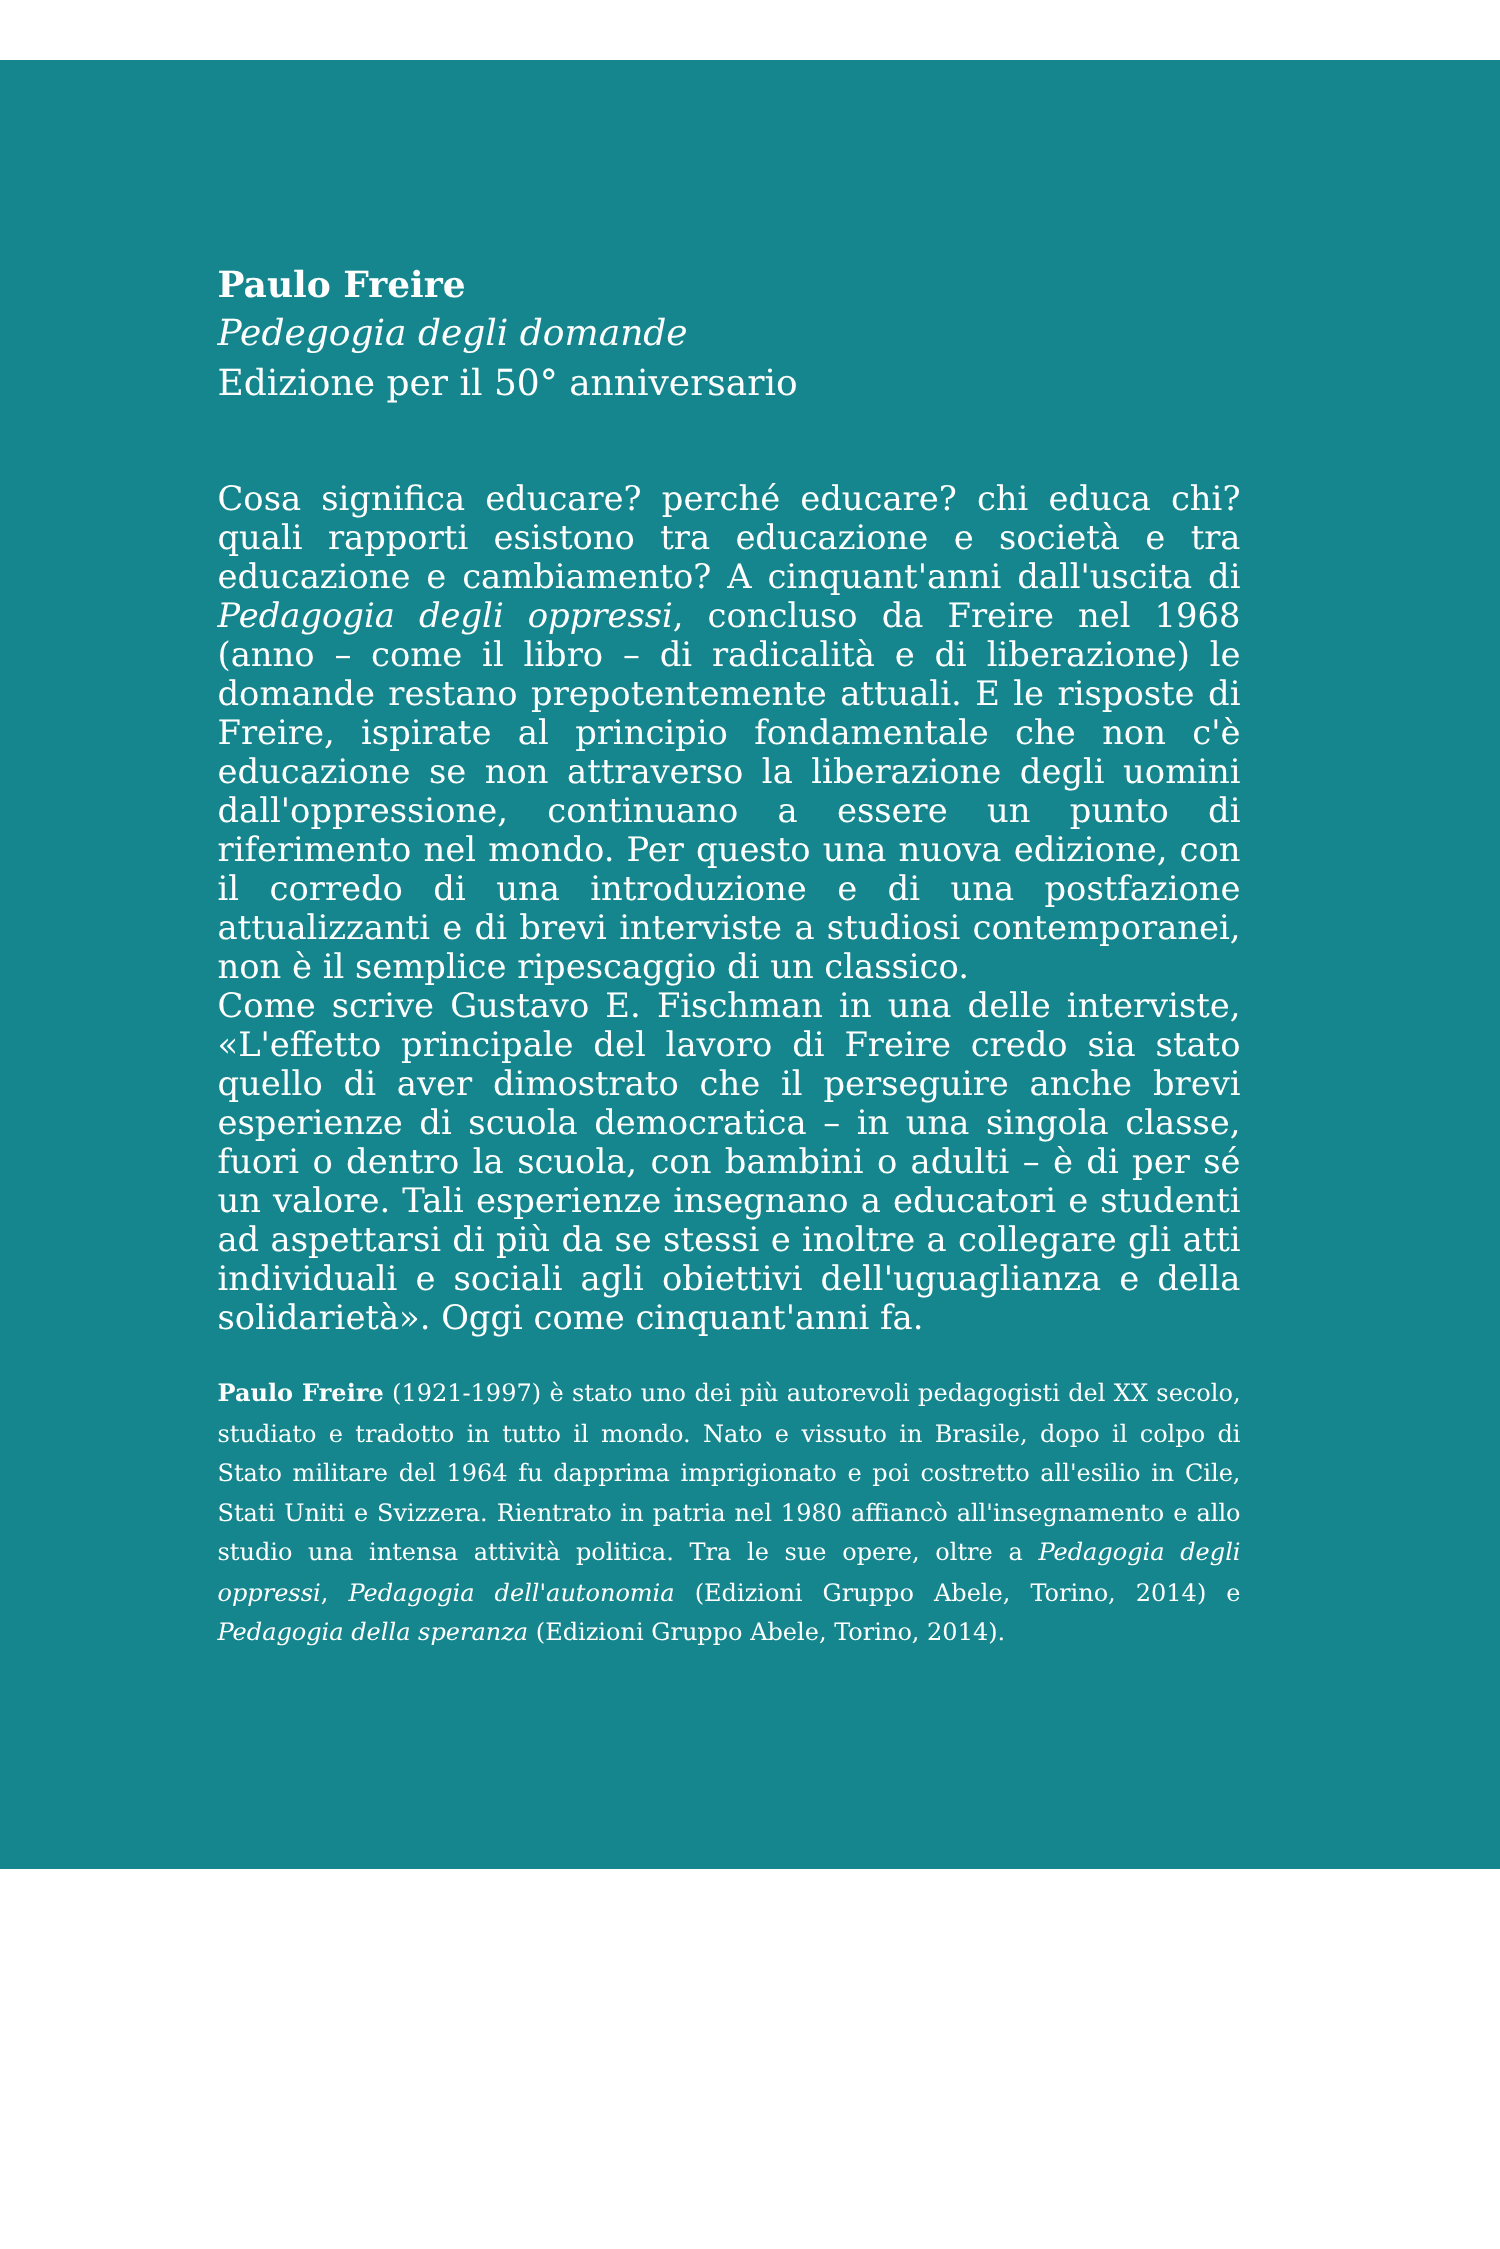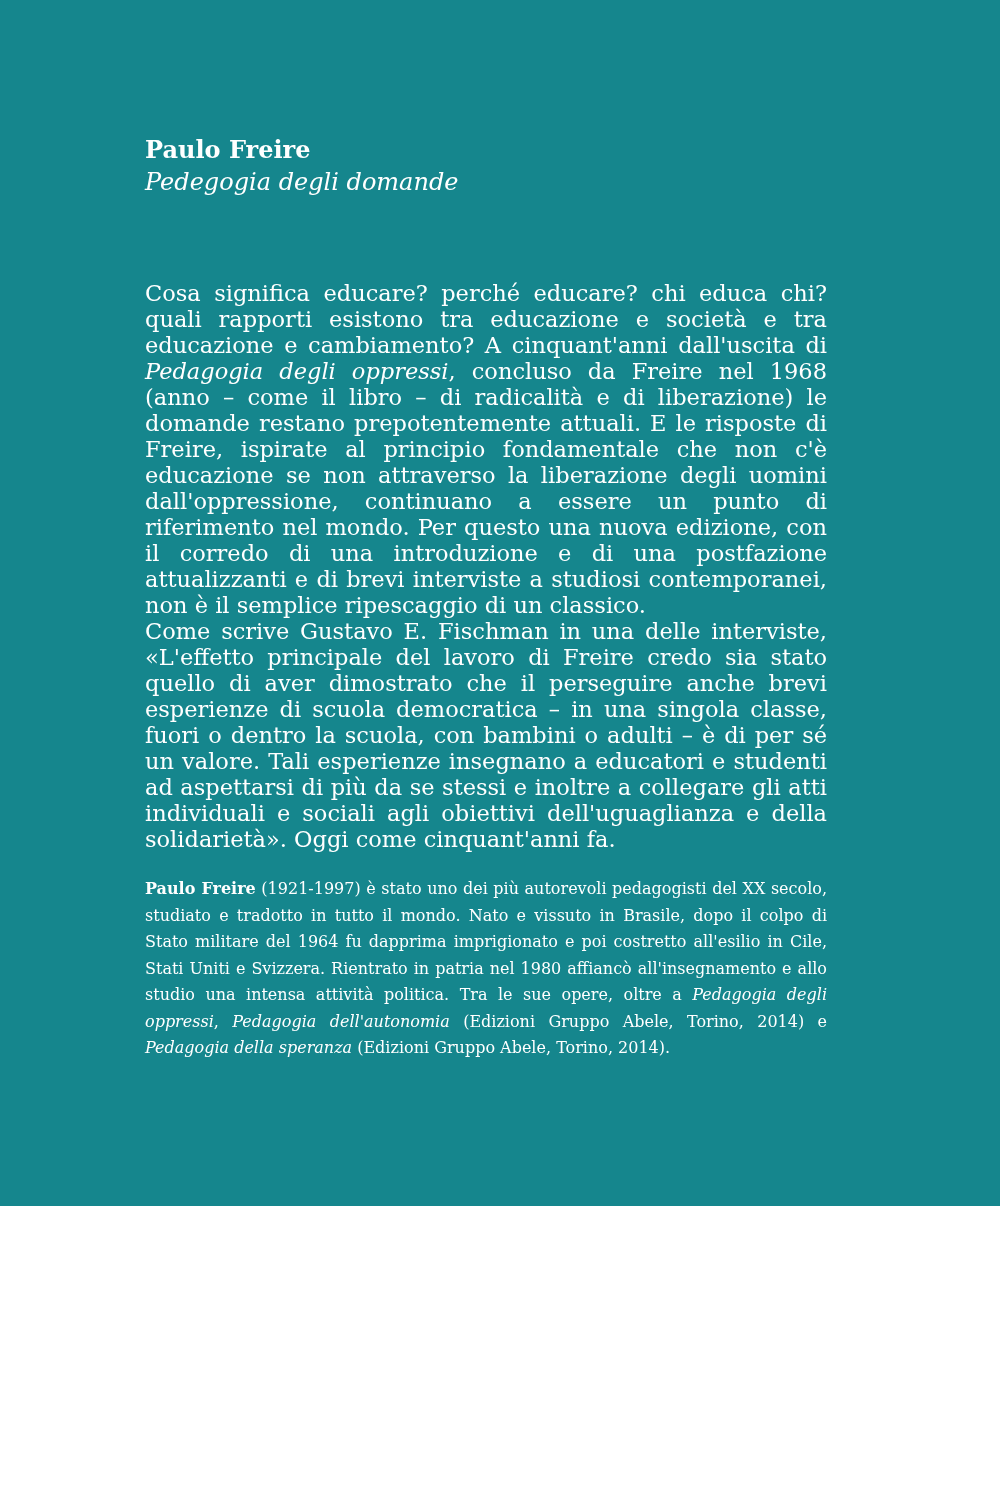--- a/index.html
+++ b/index.html
@@ -5,20 +5,21 @@
   html, body { margin: 0; padding: 0; }
   body { font-family: "DejaVu Serif", serif; }
 
   .cover {
     position: relative;
     width: 1000px;
     height: 1206px;
     background: #15868d;
     color: #ffffff;
     overflow: hidden;
+    margin-top: 40px;
   }
 
   .header-block {
     position: absolute;
     left: 145px;
     top: 134px;
     width: 700px;
   }
   .header-author {
     font-size: 24px;
@@ -139,20 +140,21 @@
   }
 </style>
 </head>
 <body>
 
 <div class="cover">
 
   <div class="header-block">
     <div class="header-author">Paulo Freire</div>
     <div class="header-title">Pedegogia degli domande</div>
+    <div class="header-edition">Edizione per il 50° anniversario</div>
   </div>
 
   <div class="blurb">
     <p><span>Cosa significa educare? perché educare? chi educa chi? quali rapporti esistono tra educazione e società e tra educazione e cambiamento? A cinquant'anni dall'uscita di </span><span style="font-style: italic;">Pedagogia degli oppressi</span><span>, concluso da Freire nel 1968 (anno – come il libro – di radicalità e di liberazione) le domande restano prepotentemente attuali. E le risposte di Freire, ispirate al principio fondamentale che non c'è educazione se non attraverso la liberazione degli uomini dall'oppressione, continuano a essere un punto di riferimento nel mondo. Per questo una nuova edizione, con il corredo di una introduzione e di una postfazione attualizzanti e di brevi interviste a studiosi contemporanei, non è il semplice ripescaggio di un classico.</span></p>
     <p><span>Come scrive Gustavo E. Fischman in una delle interviste, «L'effetto principale del lavoro di Freire credo sia stato quello di aver dimostrato che il perseguire anche brevi esperienze di scuola democratica – in una singola classe, fuori o dentro la scuola, con bambini o adulti – è di per sé un valore. Tali esperienze insegnano a educatori e studenti ad aspettarsi di più da se stessi e inoltre a collegare gli atti individuali e sociali agli obiettivi dell'uguaglianza e della solidarietà». Oggi come cinquant'anni fa.</span></p>
   </div>
 
   <div class="bio"><span style="font-weight: 700;">Paulo Freire</span><span> (1921-1997) è stato uno dei più autorevoli pedagogisti del XX secolo, studiato e tradotto in tutto il mondo. Nato e vissuto in Brasile, dopo il colpo di Stato militare del 1964 fu dapprima imprigionato e poi costretto all'esilio in Cile, Stati Uniti e Svizzera. Rientrato in patria nel 1980 affiancò all'insegnamento e allo studio una intensa attività politica. Tra le sue opere, oltre a </span><span style="font-style: italic;">Pedagogia degli oppressi</span><span>, </span><span style="font-style: italic;">Pedagogia dell'autonomia</span><span> (Edizioni Gruppo Abele, Torino, 2014) e </span><span style="font-style: italic;">Pedagogia della speranza</span><span> (Edizioni Gruppo Abele, Torino, 2014).</span></div>
 
 

